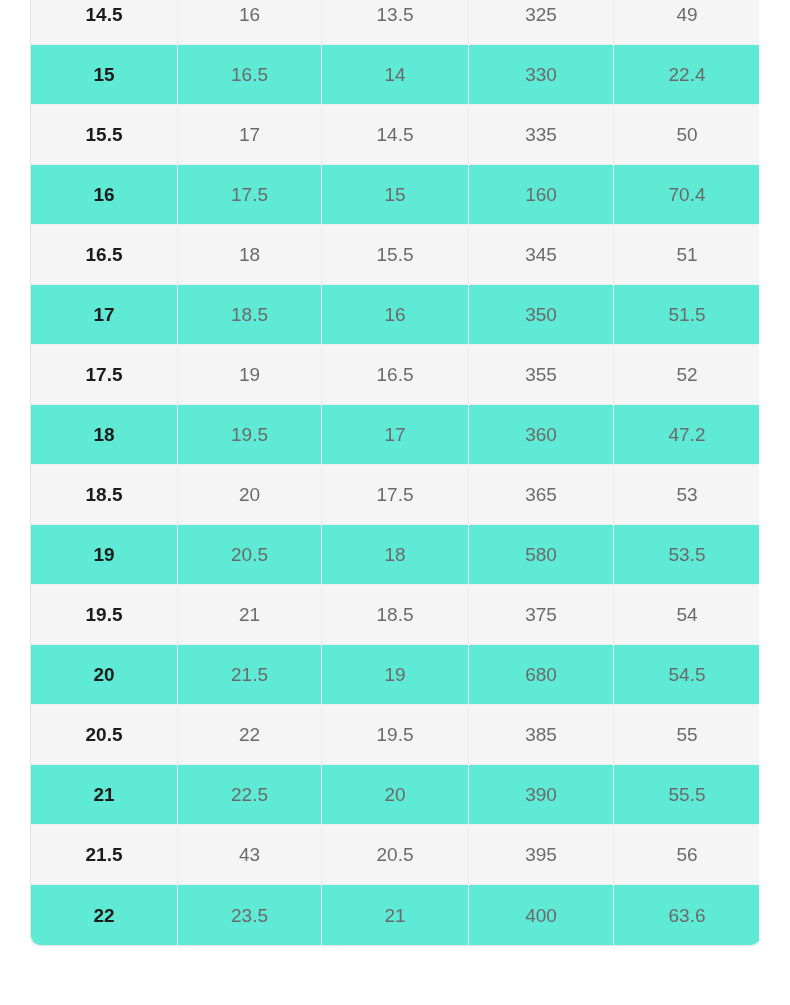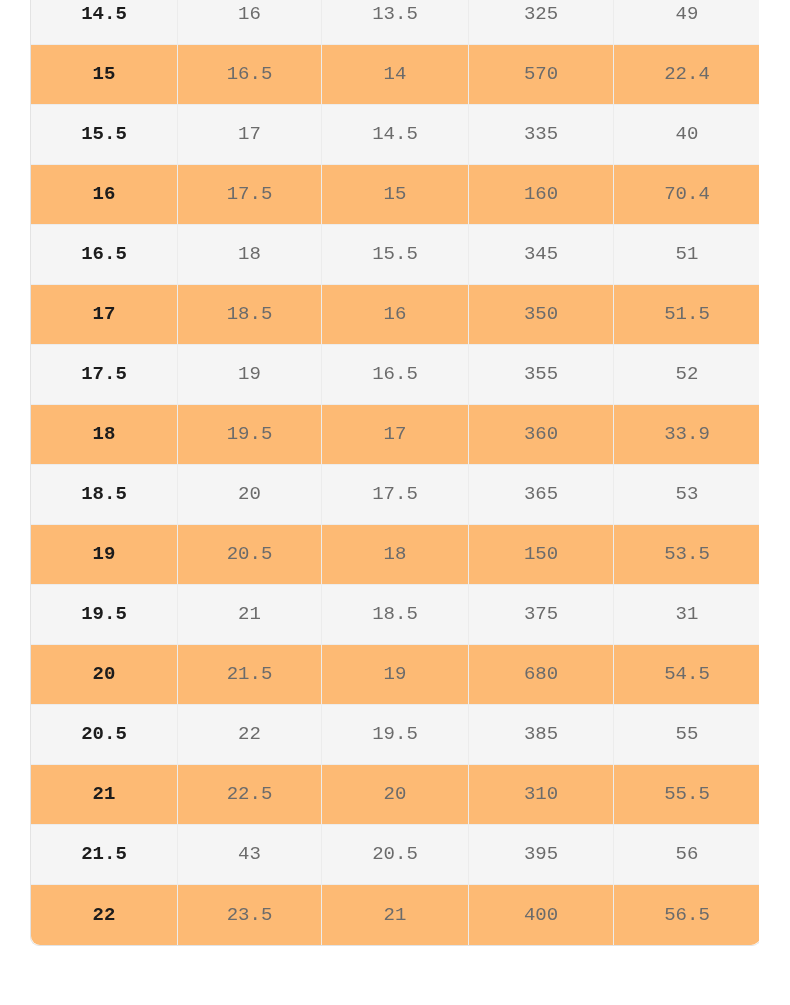--- a/index.html
+++ b/index.html
@@ -21,21 +21,20 @@
   }
 
   
   #table-viewport {
     position: absolute;
     left: 30px;
     top: 0px;
     width: 729px;
     height: 970px;
     overflow: hidden;
-    font-family: Liberation Mono, monospace;
   }
 
   #size-table {
     position: absolute;
     left: 0;
     
     top: -15px;
     width: 729px;
     border-collapse: separate;
     border-spacing: 0;
@@ -64,21 +63,21 @@
   }
 
   #size-table td:last-child { border-right: none; }
 
   #size-table td.c-primary {
     color: #1c1c1c;
     font-weight: 700;
   }
 
   #size-table tr.zebra td { background: #f5f5f5; }
-  #size-table tr.plain td { background: #fdba74; }
+  #size-table tr.plain td { background: #5eead4; }
 
   #size-table tr:last-child td { border-bottom: none; }
   #size-table tr:last-child td:first-child { border-bottom-left-radius: 9px; }
   #size-table tr:last-child td:last-child  { border-bottom-right-radius: 9px; }
 
   
   col.col-0 { width: 147px; }
   col.col-1 { width: 144px; }
   col.col-2 { width: 147px; }
   col.col-3 { width: 145px; }
@@ -112,29 +111,29 @@
             <td class="c-primary">14.5</td>
             <td>16</td>
             <td>13.5</td>
             <td>325</td>
             <td>49</td>
           </tr>
           <tr class="plain">
             <td class="c-primary">15</td>
             <td>16.5</td>
             <td>14</td>
-            <td>570</td>
+            <td>330</td>
             <td>22.4</td>
           </tr>
           <tr class="zebra">
             <td class="c-primary">15.5</td>
             <td>17</td>
             <td>14.5</td>
             <td>335</td>
-            <td>40</td>
+            <td>50</td>
           </tr>
           <tr class="plain">
             <td class="c-primary">16</td>
             <td>17.5</td>
             <td>15</td>
             <td>160</td>
             <td>70.4</td>
           </tr>
           <tr class="zebra">
             <td class="c-primary">16.5</td>
@@ -155,77 +154,77 @@
             <td>19</td>
             <td>16.5</td>
             <td>355</td>
             <td>52</td>
           </tr>
           <tr class="plain">
             <td class="c-primary">18</td>
             <td>19.5</td>
             <td>17</td>
             <td>360</td>
-            <td>33.9</td>
+            <td>47.2</td>
           </tr>
           <tr class="zebra">
             <td class="c-primary">18.5</td>
             <td>20</td>
             <td>17.5</td>
             <td>365</td>
             <td>53</td>
           </tr>
           <tr class="plain">
             <td class="c-primary">19</td>
             <td>20.5</td>
             <td>18</td>
-            <td>150</td>
+            <td>580</td>
             <td>53.5</td>
           </tr>
           <tr class="zebra">
             <td class="c-primary">19.5</td>
             <td>21</td>
             <td>18.5</td>
             <td>375</td>
-            <td>31</td>
+            <td>54</td>
           </tr>
           <tr class="plain">
             <td class="c-primary">20</td>
             <td>21.5</td>
             <td>19</td>
             <td>680</td>
             <td>54.5</td>
           </tr>
           <tr class="zebra">
             <td class="c-primary">20.5</td>
             <td>22</td>
             <td>19.5</td>
             <td>385</td>
             <td>55</td>
           </tr>
           <tr class="plain">
             <td class="c-primary">21</td>
             <td>22.5</td>
             <td>20</td>
-            <td>310</td>
+            <td>390</td>
             <td>55.5</td>
           </tr>
           <tr class="zebra">
             <td class="c-primary">21.5</td>
             <td>43</td>
             <td>20.5</td>
             <td>395</td>
             <td>56</td>
           </tr>
           <tr class="plain">
             <td class="c-primary">22</td>
             <td>23.5</td>
             <td>21</td>
             <td>400</td>
-            <td>56.5</td>
+            <td>63.6</td>
           </tr>
         </tbody>
     </table>
   </div>
 
   <div id="page-footer-space"></div>
 
 </div>
 
 </body></html>

